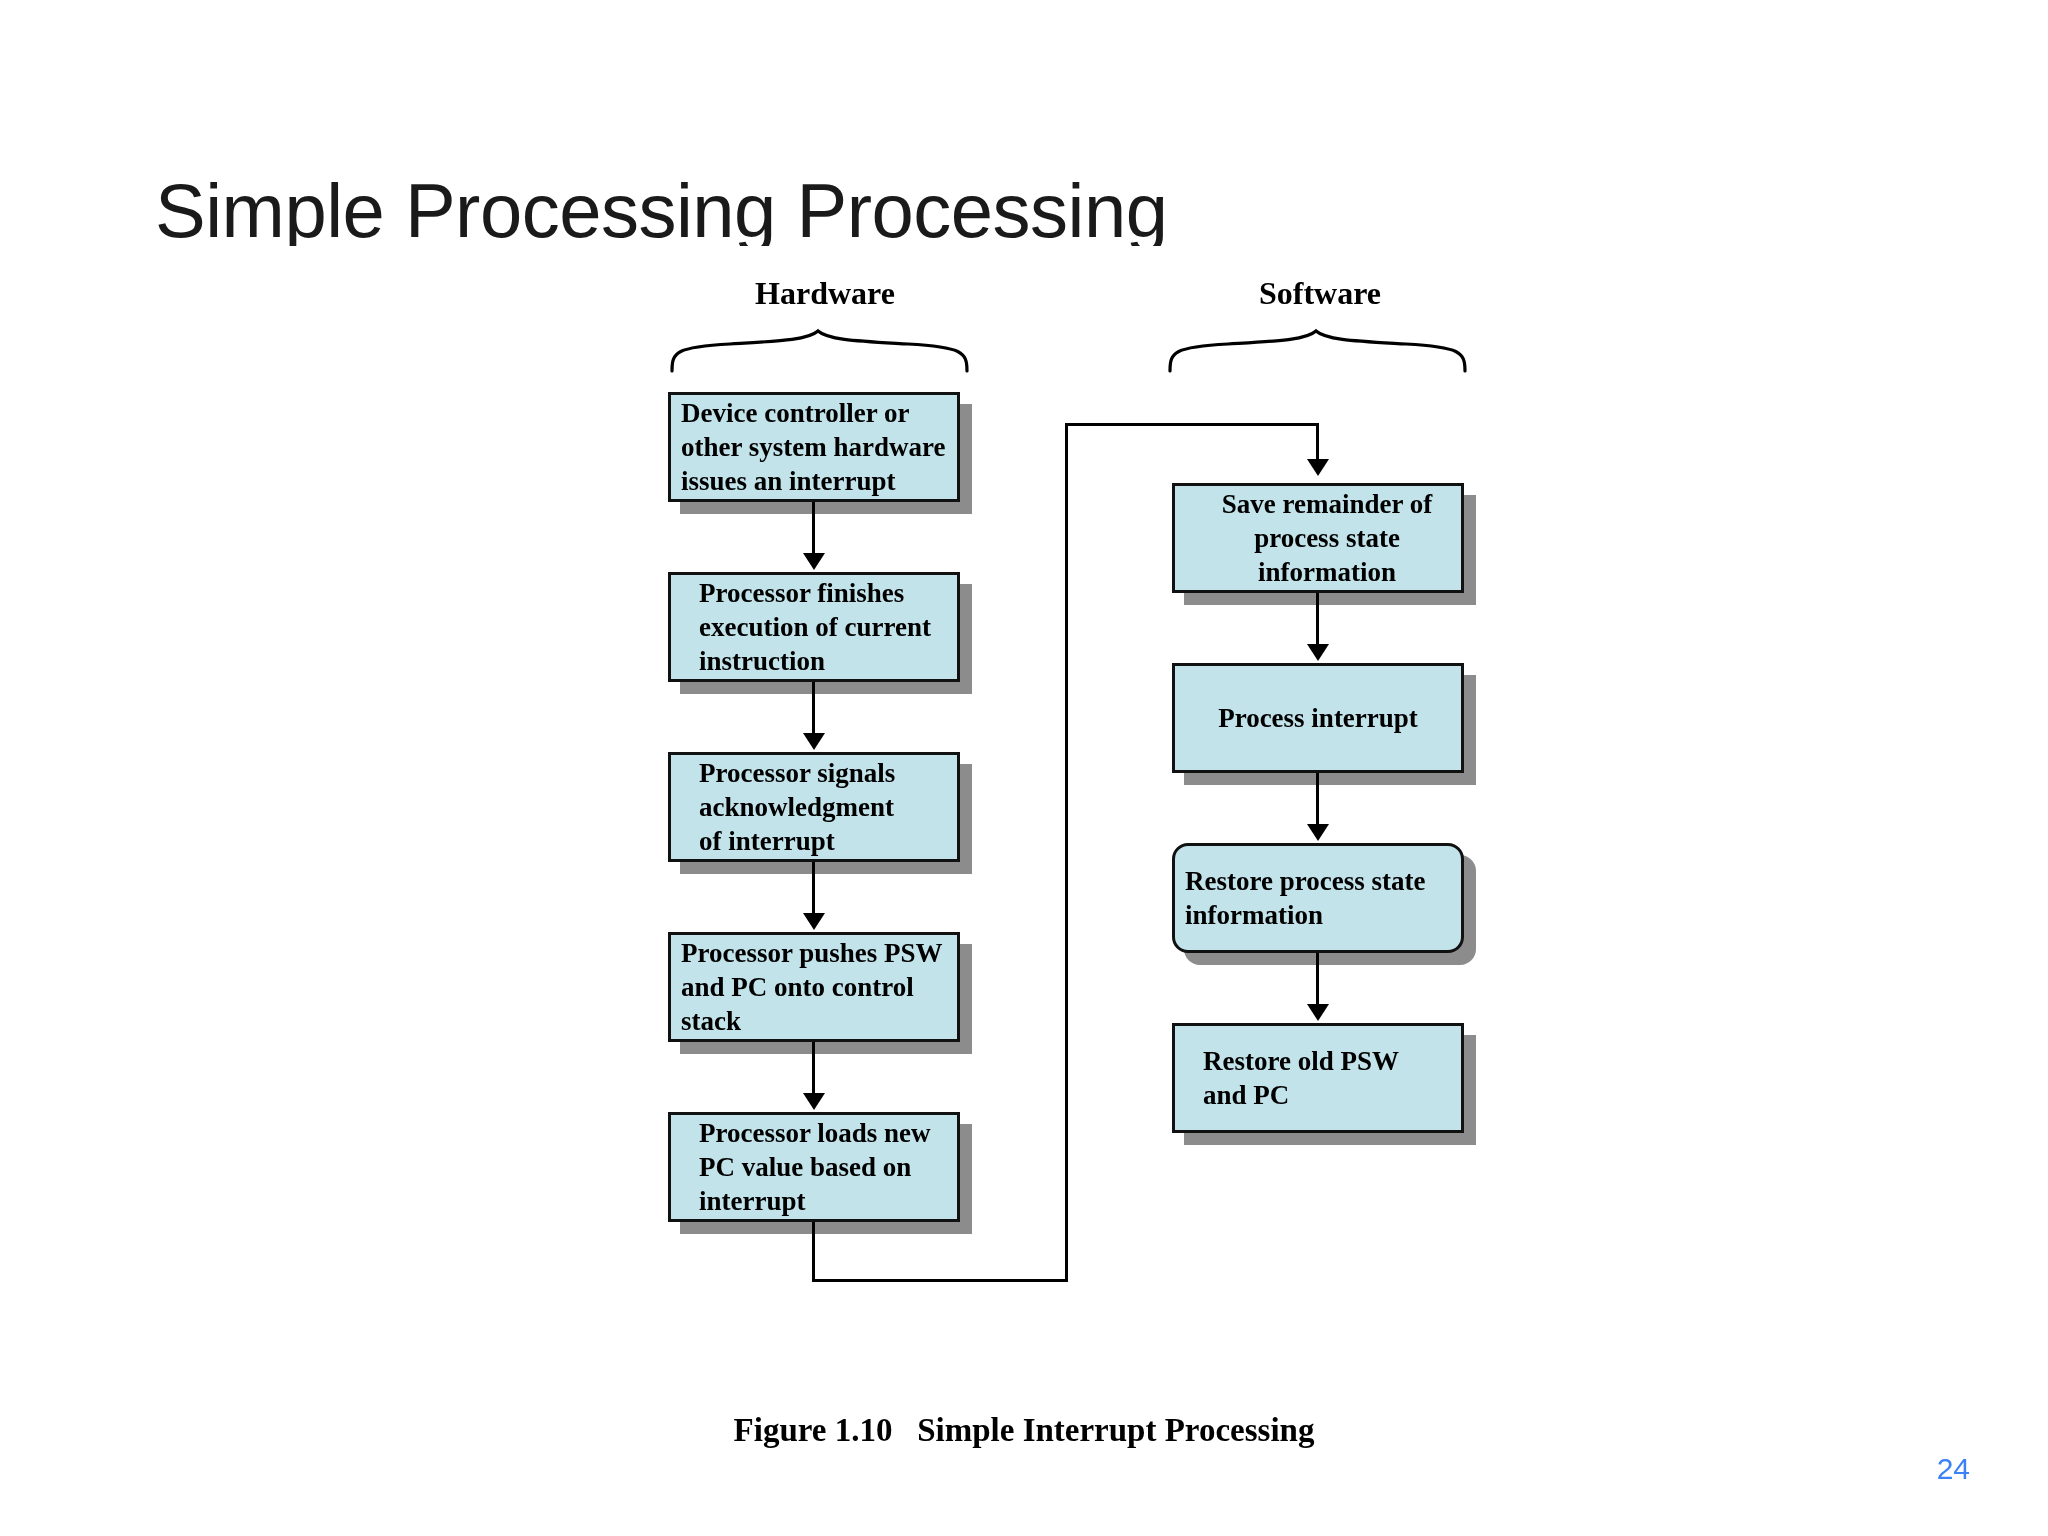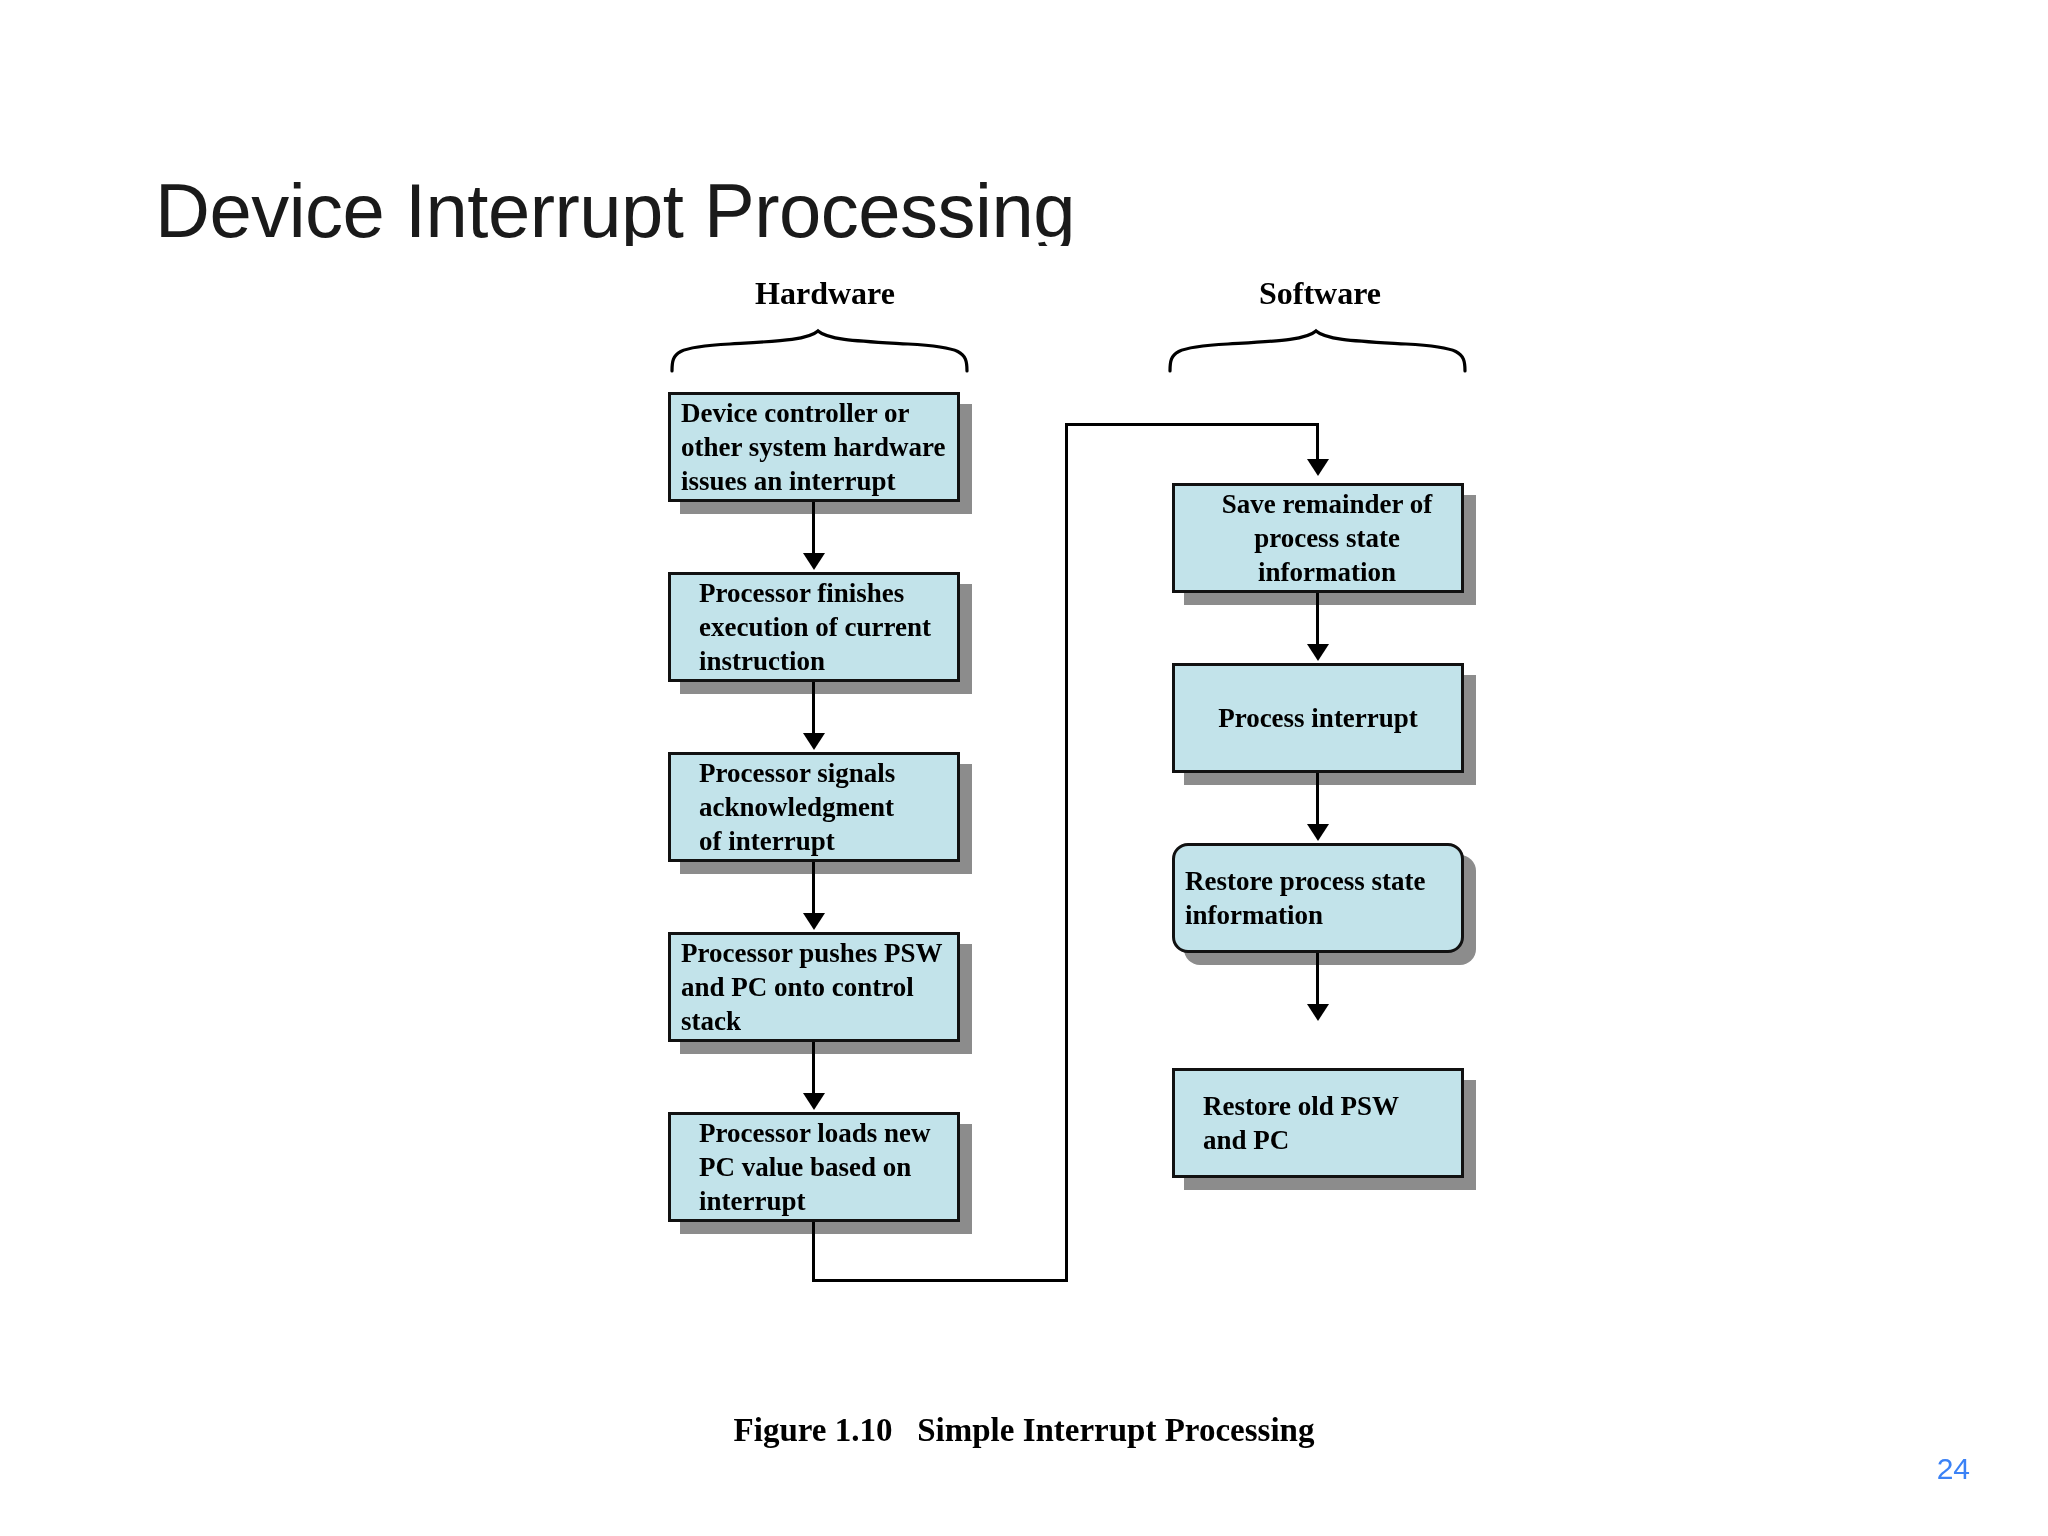--- a/index.html
+++ b/index.html
@@ -125,21 +125,21 @@
     right: 78px;
     top: 1452px;
     font-family: "Liberation Sans", sans-serif;
     font-size: 30px;
     color: #3b82f6;
   }
 </style>
 </head>
 <body>
 
-<div class="slide-title">Device Interrupt Processing</div>
+<div class="slide-title">Simple Processing Processing</div>
 
 <div class="figure">
 
   <div class="col-header hardware">Hardware</div>
   <div class="col-header software">Software</div>
 
   <div class="brace hardware">
     <svg viewBox="0 0 300 42" preserveAspectRatio="none">
       <path d="M2,41 C2,22 6,17 60,14 C110,11 138,10 148,1 C158,10 188,11 238,14 C292,17 297,22 297,41" fill="none" stroke="#000" stroke-width="3.2" stroke-linecap="round"></path>
     </svg>
@@ -188,21 +188,21 @@
 
   <div class="fbox center-one" style="left:1172px; top:663px; width:292px; height:110px;">
     <div class="btext">Process interrupt</div>
   </div>
 
   <div class="fbox" style="left:1172px; top:843px; width:292px; height:110px;border-radius:16px;">
     <div class="btext">Restore process state
 information</div>
   </div>
 
-  <div class="fbox indent" style="left:1172px; top:1068px; width:292px; height:110px;">
+  <div class="fbox indent" style="left:1172px; top:1023px; width:292px; height:110px;">
     <div class="btext">Restore old PSW
 and PC</div>
   </div>
 
   <div class="conn vline" style="left:812px; top:502px; height:53px;"></div>
   <div class="arrowhead" style="left:803px; top:553px;"></div>
 
   <div class="conn vline" style="left:812px; top:682px; height:53px;"></div>
   <div class="arrowhead" style="left:803px; top:733px;"></div>
 

